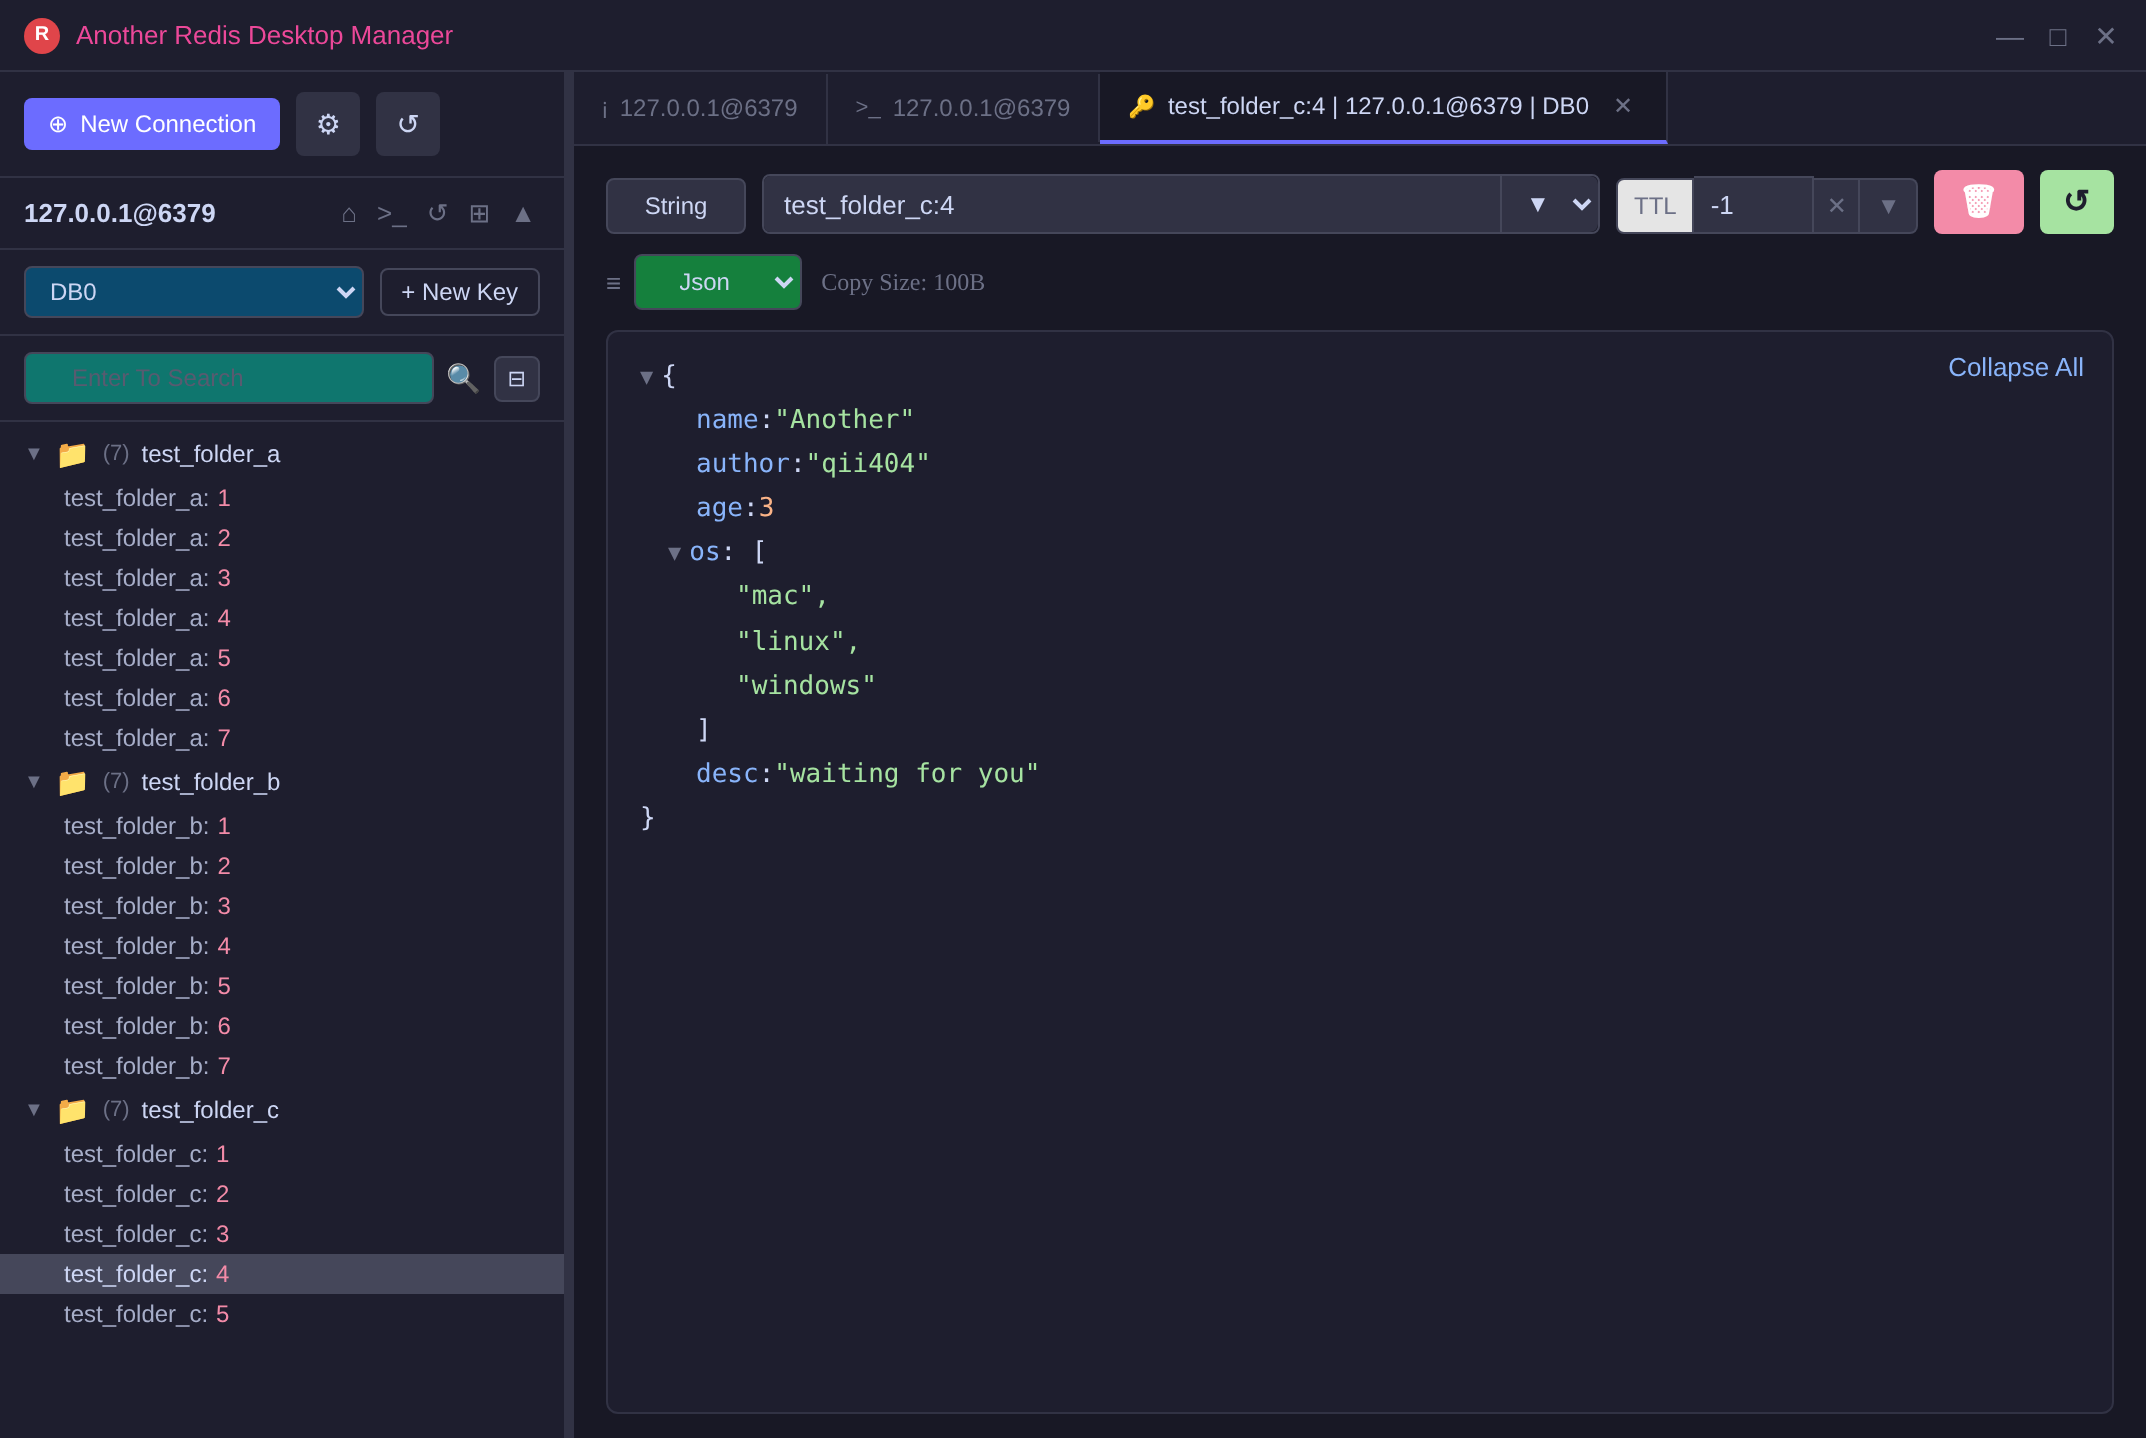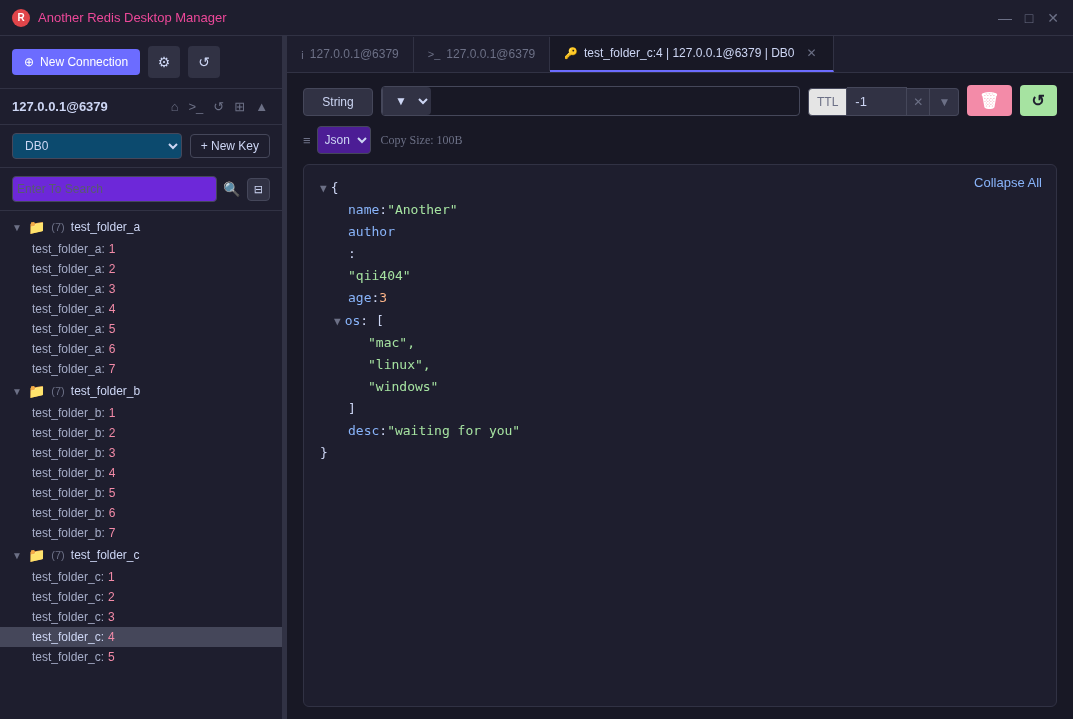--- a/index.html
+++ b/index.html
@@ -66,22 +66,22 @@
       background: none; border: 1px solid #45475a; color: #cdd6f4;
       border-radius: 4px; padding: 4px 10px; cursor: pointer; font-size: 12px;
     }
 
     
     .search-row {
       padding: 8px 12px; border-bottom: 1px solid #313244;
       display: flex; align-items: center; gap: 6px;
     }
     .search-input {
-      flex: 1; background: #6d28d9; border: 1px solid #45475a; color: #cdd6f4;
-      border-radius: 4px; padding: 5px 4px; font-size: 12px; outline: none;
+      flex: 1; background: #0f766e; border: 1px solid #45475a; color: #cdd6f4;
+      border-radius: 4px; padding: 5px 23px; font-size: 12px; outline: none;
     }
     .search-input::placeholder { color: #585b70; }
     .search-icon-btn { background: none; border: none; color: #6c7086; cursor: pointer; font-size: 14px; }
     .filter-btn { background: #313244; border: 1px solid #45475a; color: #cdd6f4; border-radius: 4px; padding: 4px 6px; cursor: pointer; font-size: 11px; }
 
     
     .key-list { flex: 1; overflow-y: auto; padding: 4px 0; }
     .key-list::-webkit-scrollbar { width: 6px; }
     .key-list::-webkit-scrollbar-track { background: #1e1e2e; }
     .key-list::-webkit-scrollbar-thumb { background: #45475a; border-radius: 3px; }
@@ -159,22 +159,22 @@
     .refresh-btn {
       background: #a6e3a1; border: none; color: #1e1e2e; border-radius: 4px;
       padding: 6px 12px; cursor: pointer; font-size: 16px; font-weight: bold;
     }
 
     
     .format-bar { display: flex; align-items: center; gap: 10px; }
     .format-select-wrap { display: flex; align-items: center; gap: 6px; }
     .format-icon { color: #6c7086; font-size: 13px; }
     .format-select {
-      background: #4c1d95; border: 1px solid #45475a; color: #cdd6f4;
-      border-radius: 4px; padding: 5px 3px; font-size: 12px; cursor: pointer;
+      background: #15803d; border: 1px solid #45475a; color: #cdd6f4;
+      border-radius: 4px; padding: 5px 18px; font-size: 12px; cursor: pointer;
     }
     .copy-size { color: #6c7086; font-size: 12px; font-family: Liberation Serif, serif; }
 
     
     .json-viewer-wrap {
       flex: 1; background: #1e1e2e; border-radius: 6px; border: 1px solid #313244;
       overflow-y: auto; position: relative; padding: 12px 16px;
     }
     .json-viewer-wrap::-webkit-scrollbar { width: 6px; }
     .json-viewer-wrap::-webkit-scrollbar-thumb { background: #45475a; border-radius: 3px; }
@@ -368,20 +368,21 @@
         <span>test_folder_c:4 | 127.0.0.1@6379 | DB0</span>
         <button class="tab-close">✕</button>
       </div>
     </div>
 
     <div class="key-editor">
 
       <div class="key-header-row">
         <div class="key-type-badge">String</div>
         <div style="display:flex;flex:1;border:1px solid #45475a;border-radius:4px;overflow:hidden;">
+          <input class="key-name-input" type="text" style="border: none; border-radius: 0px; flex: 1 1 0%;" value="test_folder_c:4">
           <select class="key-name-dropdown">
             <option>▼</option>
           </select>
         </div>
         <div style="display:flex;align-items:center;">
           <span class="ttl-label">TTL</span>
           <input class="ttl-input" type="text" value="-1" style="">
           <button class="ttl-clear">✕</button>
           <button class="ttl-check">▼</button>
         </div>
@@ -410,21 +411,21 @@
         <div class="json-content">
           <div class="json-line">
             <span class="json-arrow">▼</span>
             <span class="json-brace">{</span>
           </div>
           <div class="json-line" style="padding-left:28px;">
             <span class="json-key">name</span>
             <span class="json-brace">: </span>
             <span class="json-string">"Another"</span>
           </div>
-          <div class="json-line" style="padding-left:28px;flex-direction:column;">
+          <div class="json-line" style="padding-left:28px;">
             <span class="json-key">author</span>
             <span class="json-brace">: </span>
             <span class="json-string">"qii404"</span>
           </div>
           <div class="json-line" style="padding-left:28px;">
             <span class="json-key">age</span>
             <span class="json-brace">: </span>
             <span class="json-number">3</span>
           </div>
           <div class="json-line" style="padding-left:14px;">

